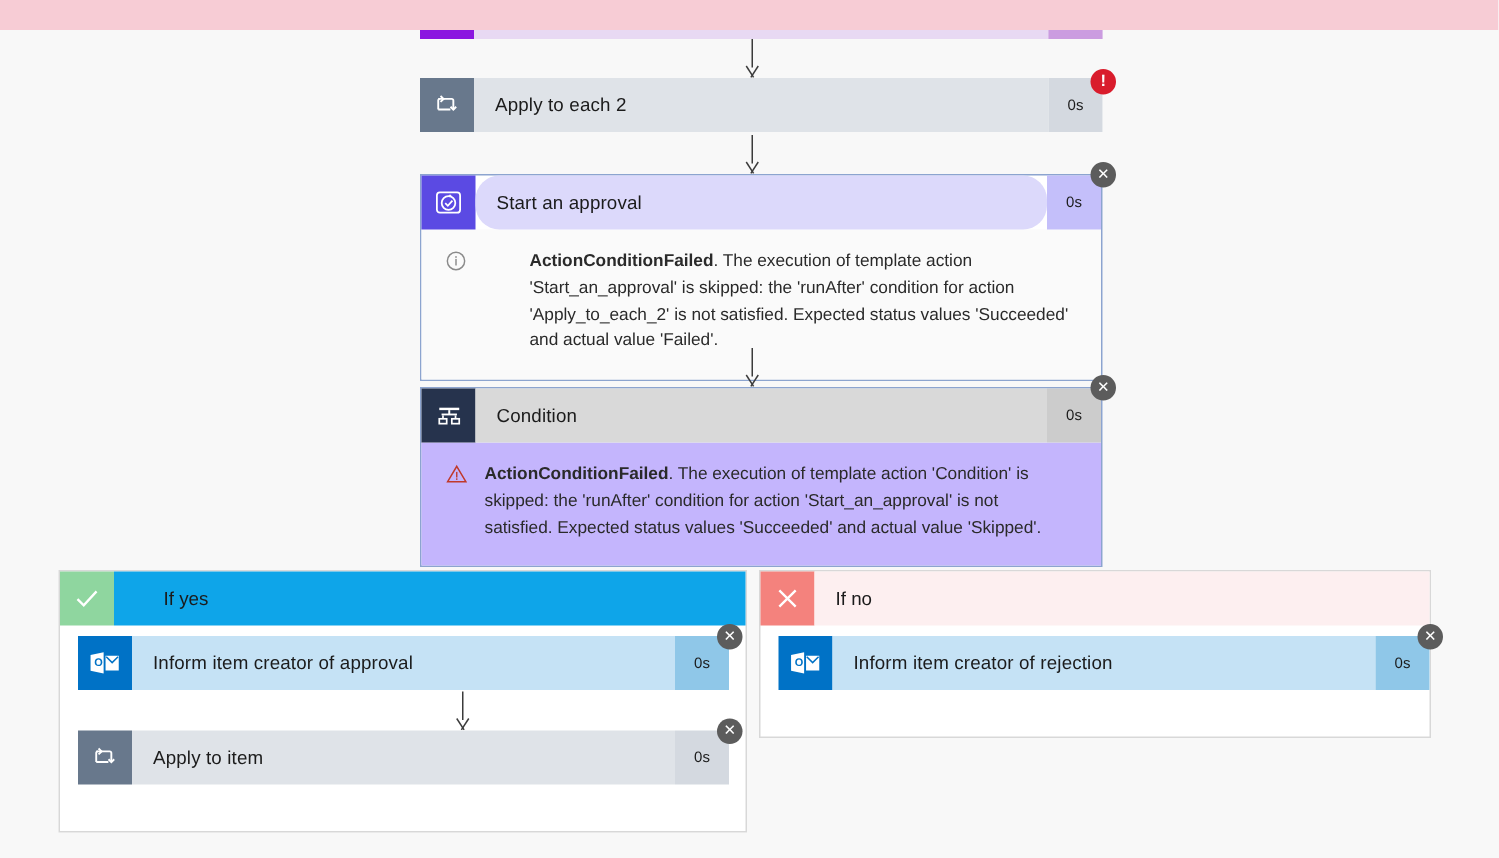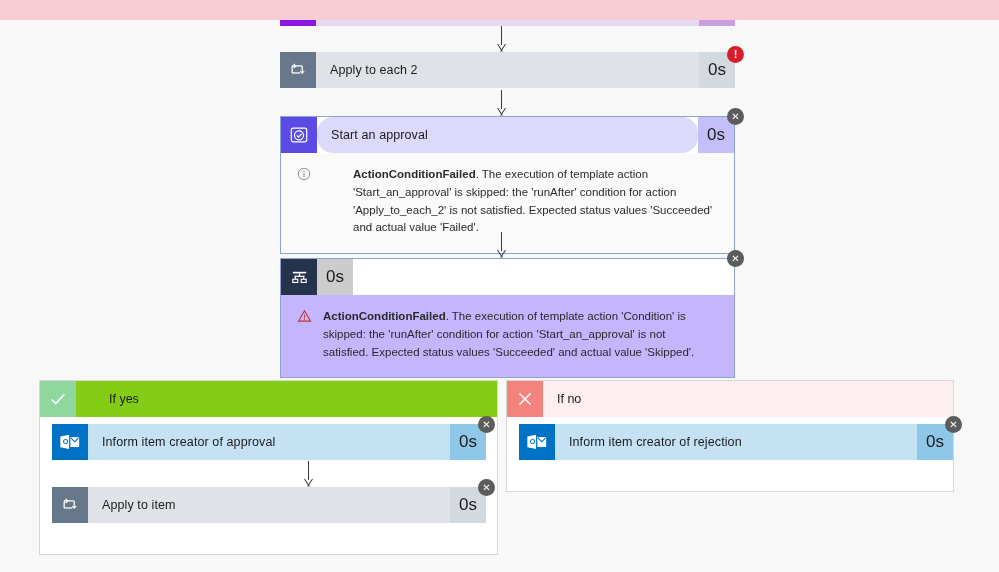--- a/index.html
+++ b/index.html
@@ -101,21 +101,21 @@
     letter-spacing: .1px;
     overflow: hidden;
     white-space: nowrap;
   }
   .card-dur {
     width: 36px;
     min-width: 36px;
     display: flex;
     align-items: center;
     justify-content: center;
-    font-size: 17px;
+    font-size: 10px;
     color: #1b1b1b;
   }
 
   
   .t-grey .card-title, .t-grey .card-dur { background: #dfe3e8; }
   .t-grey .card-dur { background: #d4d9e0; }
   .t-grey .card-icon { background: #68788c; }
 
   .t-cond .card-title { background: #d9d9d9; }
   .t-cond .card-dur   { background: #cccccc; }
@@ -182,21 +182,21 @@
     width: 36px; min-width: 36px;
     display: flex; align-items: center; justify-content: center;
   }
   .branch-label {
     flex: 1;
     display: flex; align-items: center;
     padding-left: 14px;
     font-size: 12.5px;
   }
   .b-yes .branch-ico   { background: #8fd69f; }
-  .b-yes .branch-label { background: #84cc16; padding-left: 33px; }
+  .b-yes .branch-label { background: #0ea5e9; padding-left: 33px; }
   .b-no  .branch-ico   { background: #f4827d; }
   .b-no  .branch-label { background: #fdeff0; }
 
   svg { display: block; }
 </style>
 </head>
 <body>
 
 <div class="top-banner"></div>
 
@@ -279,20 +279,21 @@
       <svg width="19" height="19" viewBox="0 0 20 20">
         <rect x="3" y="4" width="14" height="1.7" fill="#ffffff"></rect>
         <rect x="9.3" y="5.7" width="1.4" height="3.2" fill="#ffffff"></rect>
         <rect x="4.6" y="8.1" width="10.8" height="1.3" fill="#ffffff"></rect>
         <rect x="5" y="9.4" width="1.2" height="2.4" fill="#ffffff"></rect>
         <rect x="13.8" y="9.4" width="1.2" height="2.4" fill="#ffffff"></rect>
         <rect x="3" y="11.8" width="5.2" height="3.4" fill="none" stroke="#ffffff" stroke-width="1.2"></rect>
         <rect x="11.8" y="11.8" width="5.2" height="3.4" fill="none" stroke="#ffffff" stroke-width="1.2"></rect>
       </svg>
     </div>
+    <div class="card-title">Condition</div>
     <div class="card-dur">0s</div>
   </div>
   <div class="msg msg-warn">
     <div class="msg-ico">
       <svg width="15" height="14" viewBox="0 0 16 15">
         <path d="M8 2 L14.5 13 H1.5 Z" fill="none" stroke="#c0392b" stroke-width="1.1"></path>
         <rect x="7.5" y="6" width="1" height="4" fill="#c0392b"></rect>
         <rect x="7.5" y="10.6" width="1" height="1.1" fill="#c0392b"></rect>
       </svg>
     </div>

